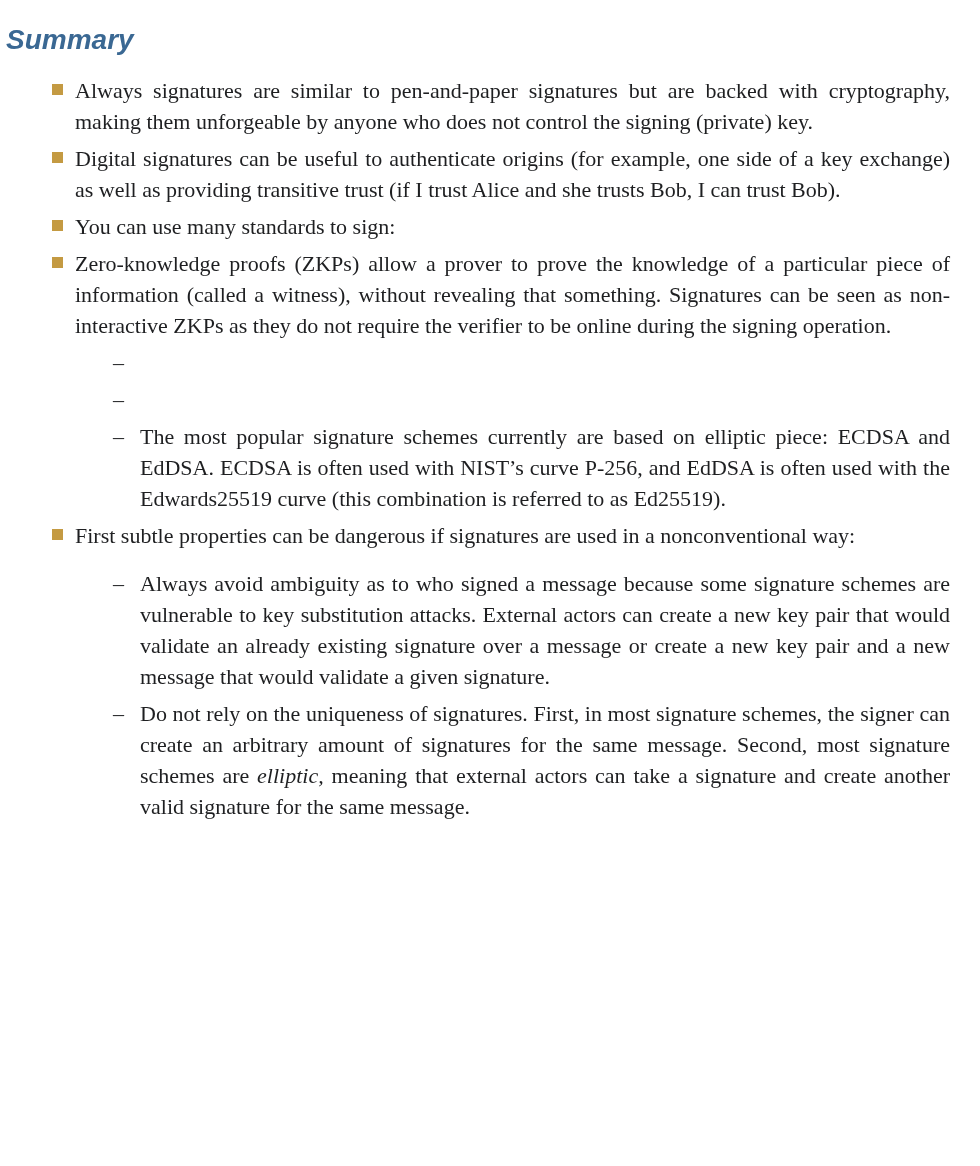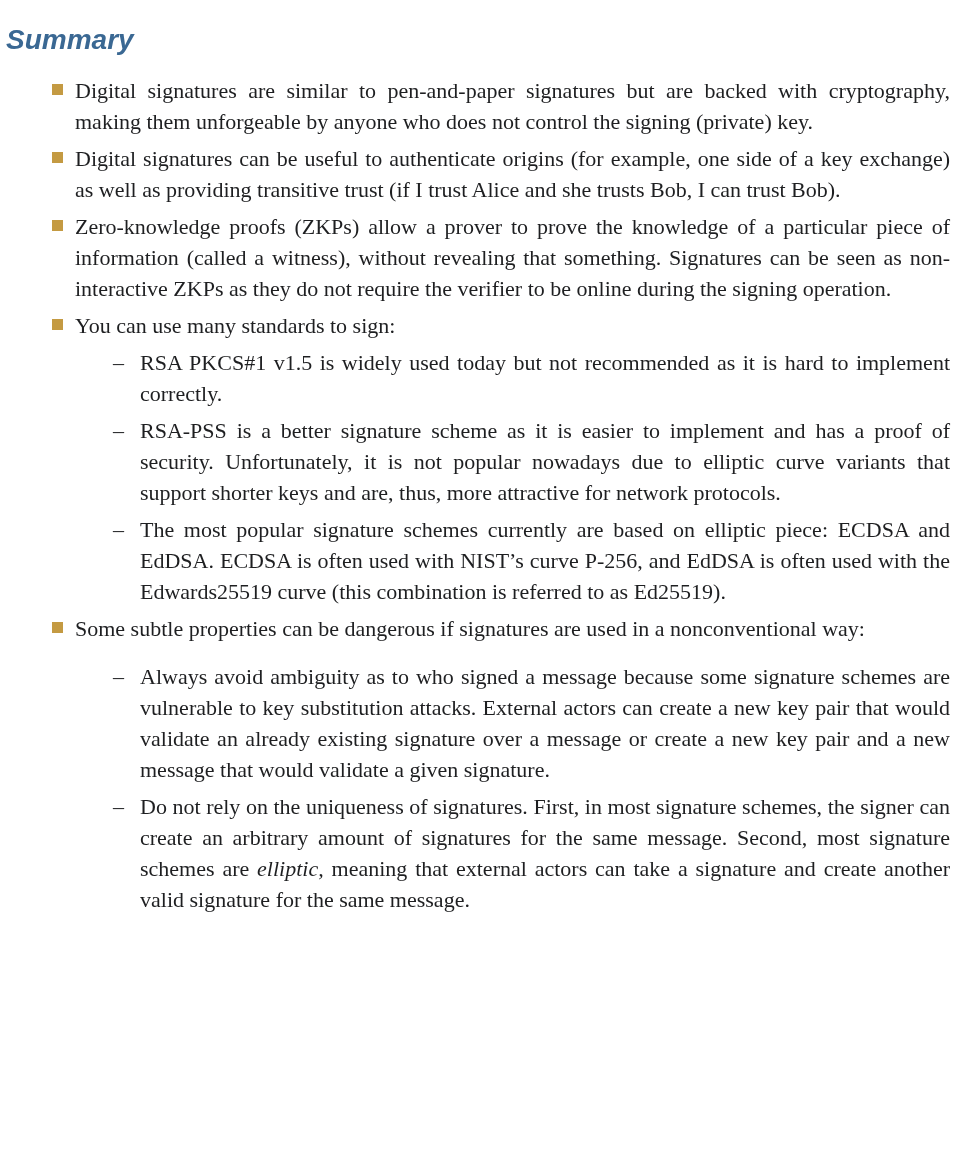--- a/index.html
+++ b/index.html
@@ -74,70 +74,68 @@
 <div class="page">
 
   <h1 class="title">Summary</h1>
 
   <div class="list">
 
     <div class="item level-1 no-gap">
       <span class="marker-cell-1">
           <span class="square-bullet"></span>
         </span>
-      <p class="text">Digital signatures are similar to pen-and-paper signatures but are backed with cryptography, making them unforgeable by anyone who does not control the signing (private) key.</p>
+      <p class="text">Always signatures are similar to pen-and-paper signatures but are backed with cryptography, making them unforgeable by anyone who does not control the signing (private) key.</p>
     </div>
 
     <div class="item level-1">
       <span class="marker-cell-1">
           <span class="square-bullet"></span>
         </span>
       <p class="text">Digital signatures can be useful to authenticate origins (for example, one side of a key exchange) as well as providing transitive trust (if I trust Alice and she trusts Bob, I can trust Bob).</p>
     </div>
 
     <div class="item level-1">
       <span class="marker-cell-1">
           <span class="square-bullet"></span>
         </span>
-      <p class="text">Zero-knowledge proofs (ZKPs) allow a prover to prove the knowledge of a particular piece of information (called a witness), without revealing that something. Signatures can be seen as non-interactive ZKPs as they do not require the verifier to be online during the signing operation.</p>
+      <p class="text">You can use many standards to sign:</p>
     </div>
 
     <div class="item level-1">
       <span class="marker-cell-1">
           <span class="square-bullet"></span>
         </span>
-      <p class="text">You can use many standards to sign:</p>
+      <p class="text">Zero-knowledge proofs (ZKPs) allow a prover to prove the knowledge of a particular piece of information (called a witness), without revealing that something. Signatures can be seen as non-interactive ZKPs as they do not require the verifier to be online during the signing operation.</p>
     </div>
 
     <div class="item level-2">
       <span class="marker-cell-2">
           <span class="dash-bullet">–</span>
         </span>
-      <p class="text">RSA PKCS#1 v1.5 is widely used today but not recommended as it is hard to implement correctly.</p>
     </div>
 
     <div class="item level-2">
       <span class="marker-cell-2">
           <span class="dash-bullet">–</span>
         </span>
-      <p class="text">RSA-PSS is a better signature scheme as it is easier to implement and has a proof of security. Unfortunately, it is not popular nowadays due to elliptic curve variants that support shorter keys and are, thus, more attractive for network protocols.</p>
     </div>
 
     <div class="item level-2">
       <span class="marker-cell-2">
           <span class="dash-bullet">–</span>
         </span>
       <p class="text">The most popular signature schemes currently are based on elliptic piece: ECDSA and EdDSA. ECDSA is often used with NIST’s curve P-256, and EdDSA is often used with the Edwards25519 curve (this combination is referred to as Ed25519).</p>
     </div>
 
     <div class="item level-1">
       <span class="marker-cell-1">
           <span class="square-bullet"></span>
         </span>
-      <p class="text">Some subtle properties can be dangerous if signatures are used in a nonconventional way:</p>
+      <p class="text">First subtle properties can be dangerous if signatures are used in a nonconventional way:</p>
     </div>
 
     <div class="item level-2 big-gap">
       <span class="marker-cell-2">
           <span class="dash-bullet">–</span>
         </span>
       <p class="text">Always avoid ambiguity as to who signed a message because some signature schemes are vulnerable to key substitution attacks. External actors can create a new key pair that would validate an already existing signature over a message or create a new key pair and a new message that would validate a given signature.</p>
     </div>
 
     <div class="item level-2">

